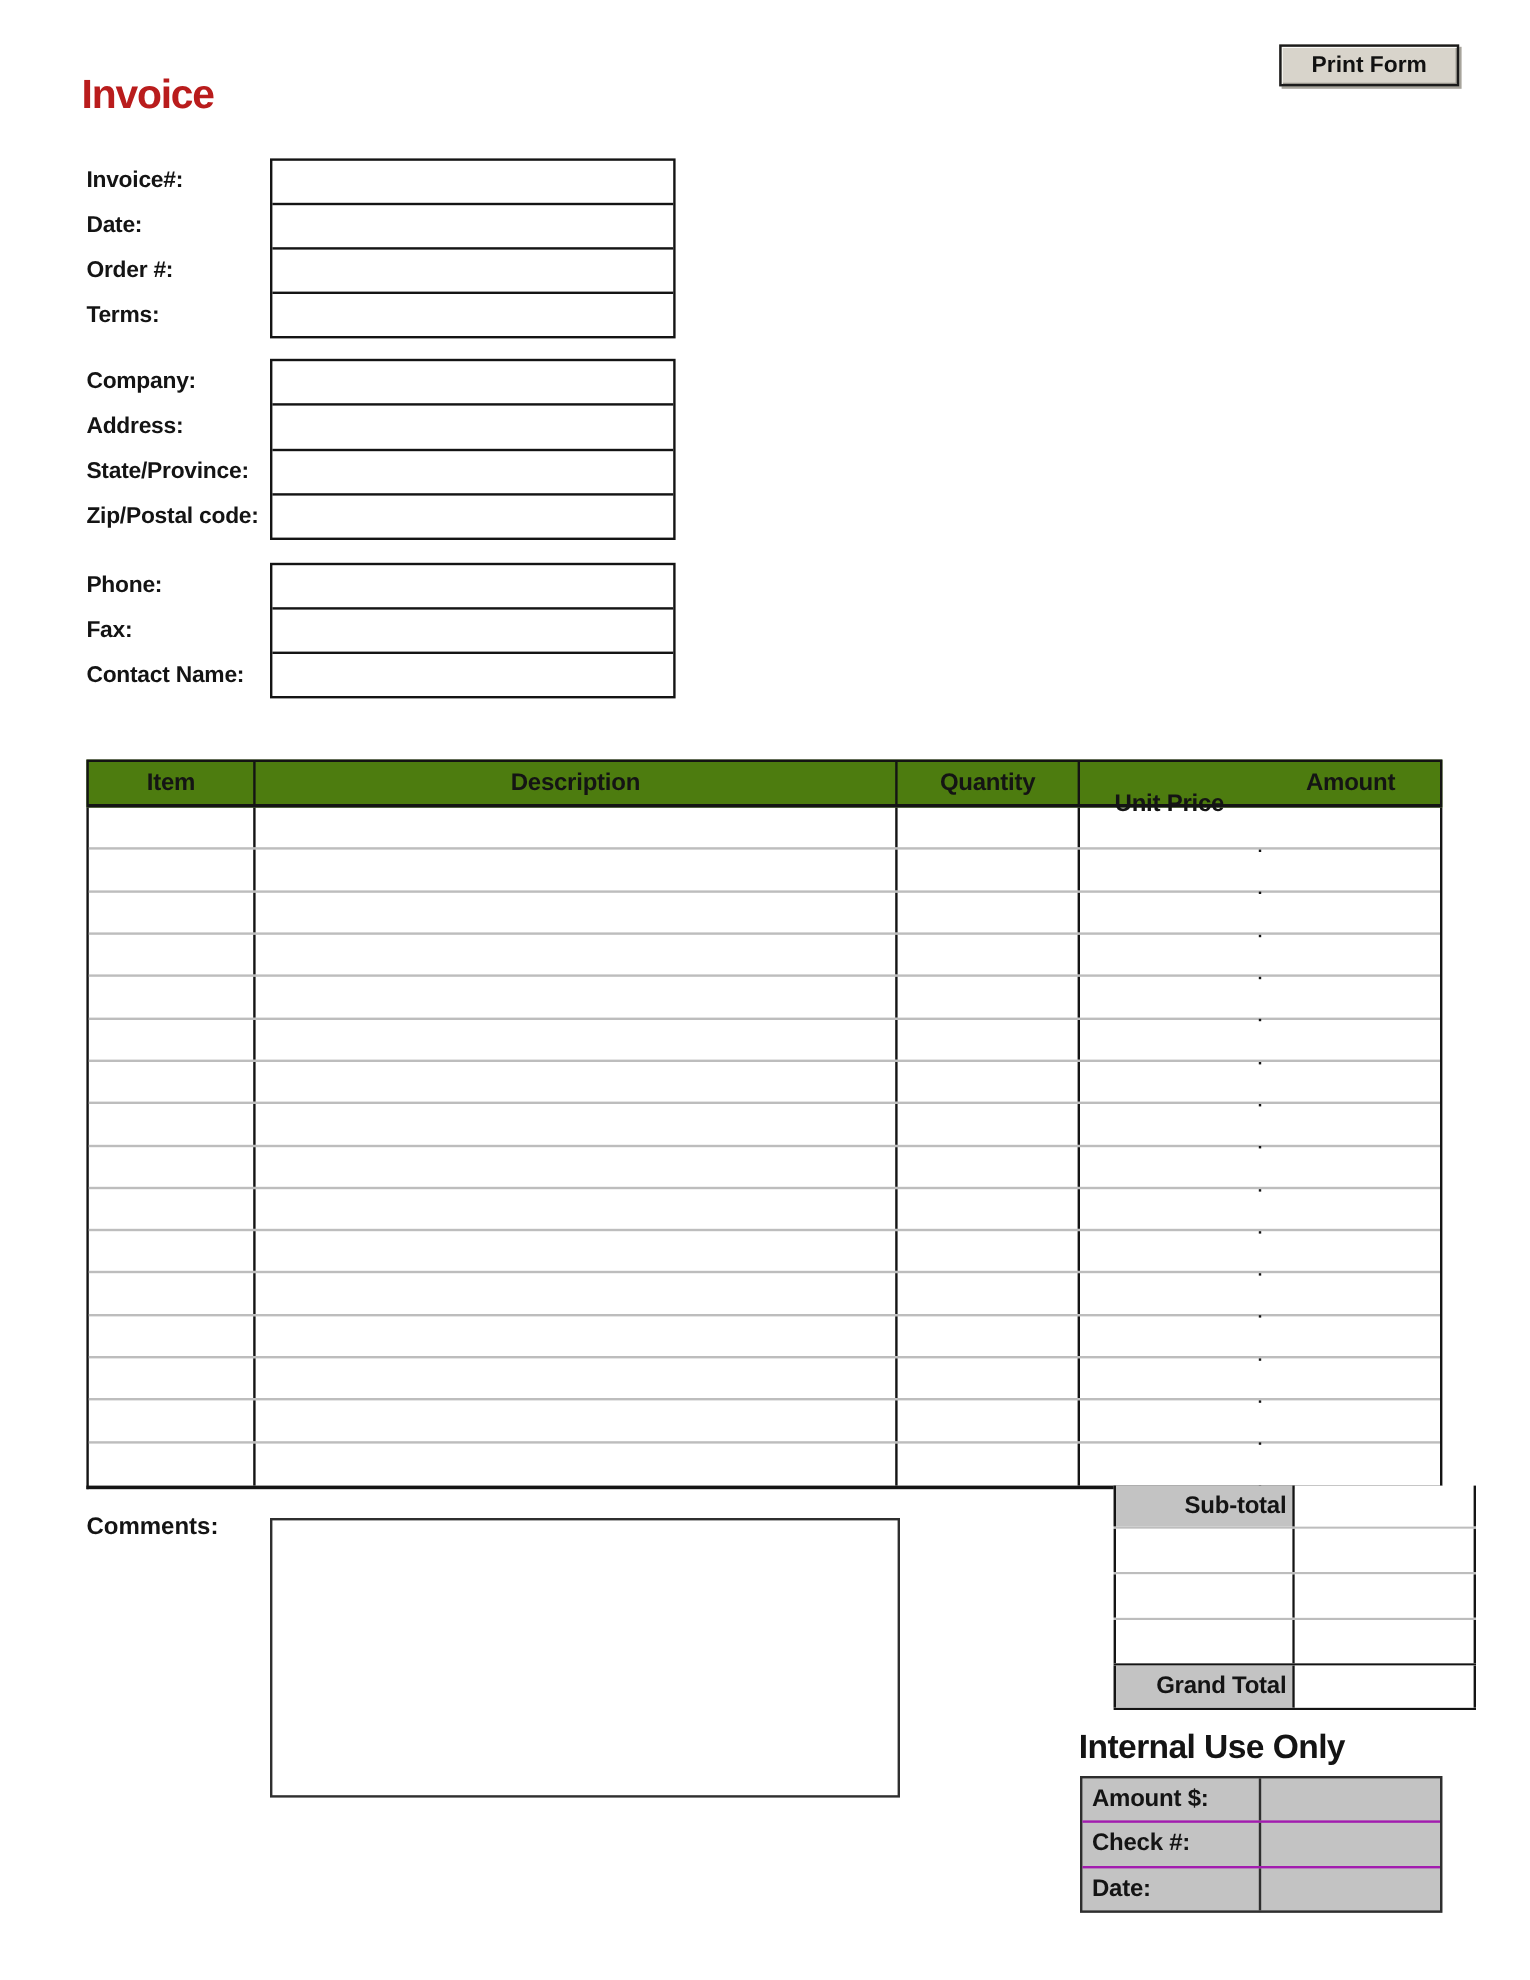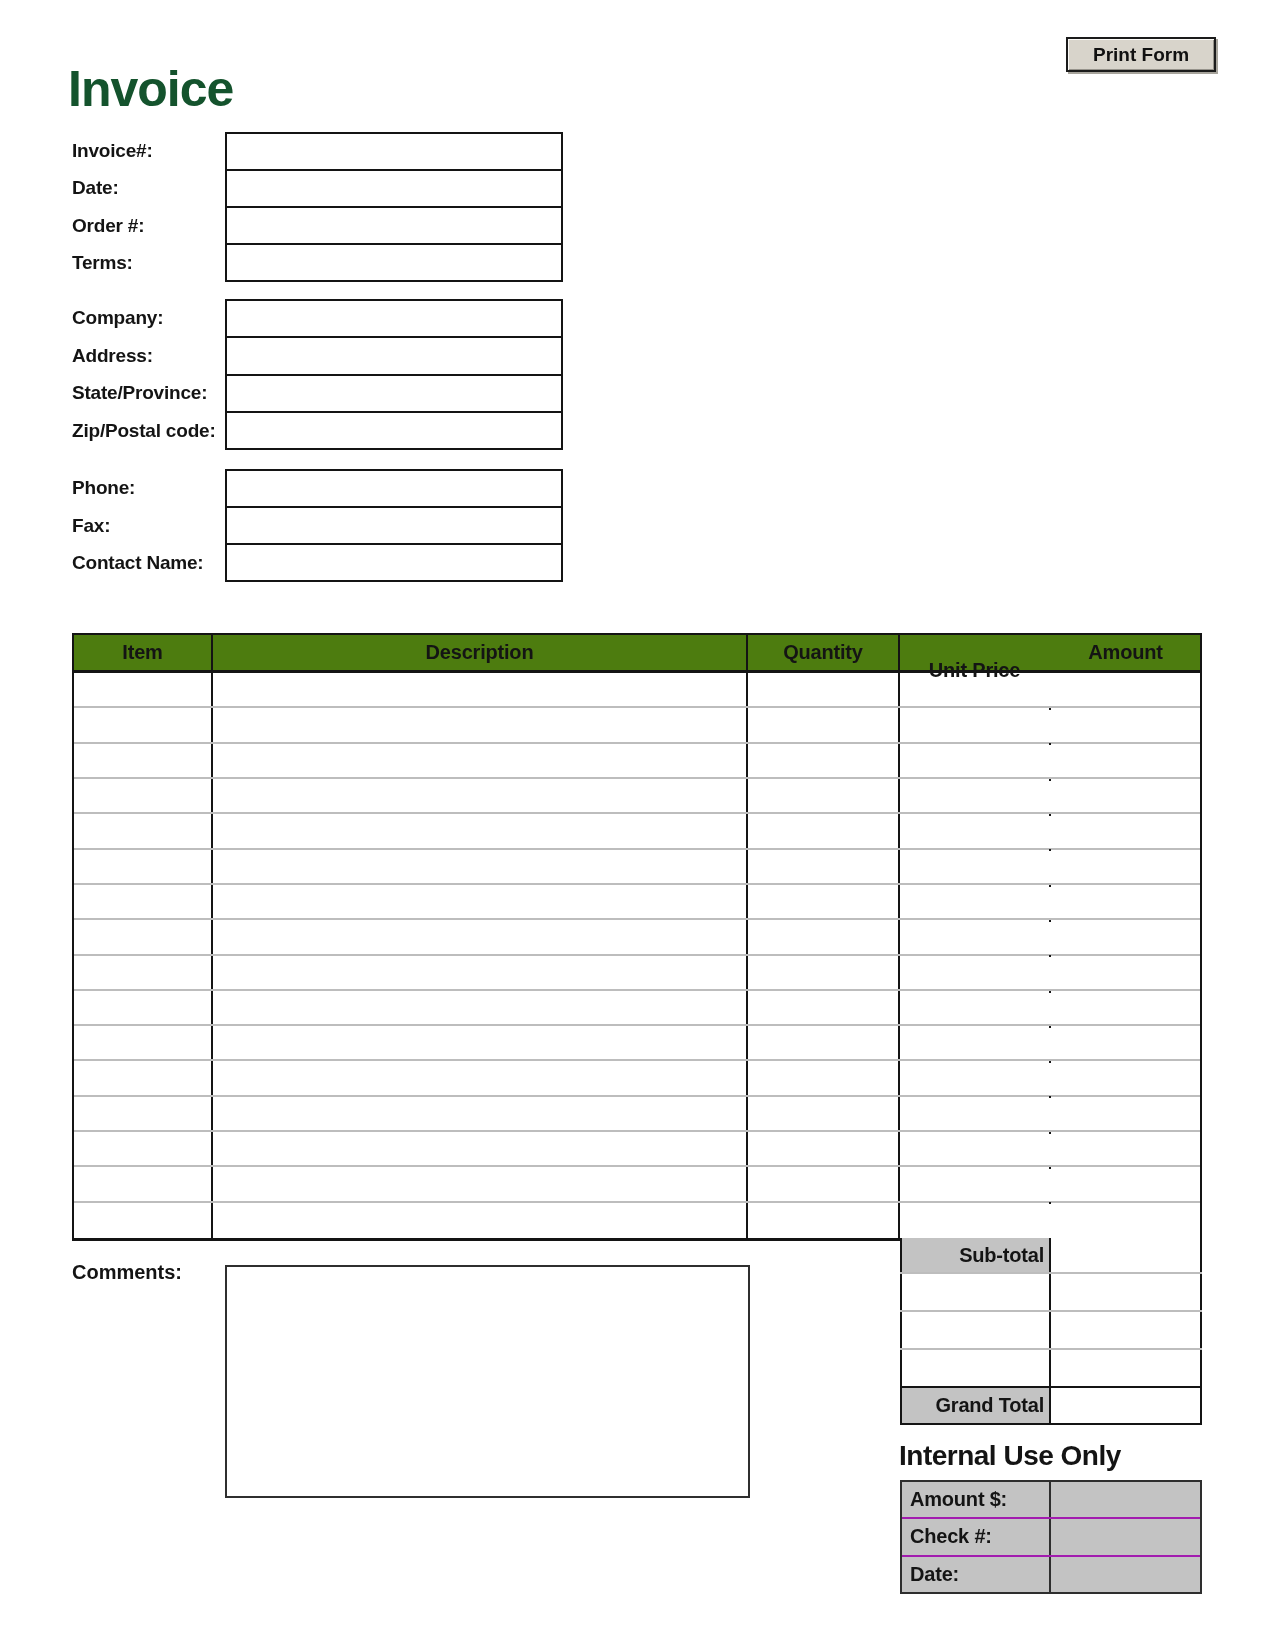--- a/index.html
+++ b/index.html
@@ -11,21 +11,21 @@
   .print-btn {
     position:absolute; left:1066px; top:37px; width:150px; height:35px;
     background:#d8d4cb; border:2px solid #1b1b1b;
     box-shadow: 2px 2px 0 #a7a49c, inset 1px 1px 0 #fbfaf7, inset -1px -1px 0 #96938b;
     font-family:"Liberation Sans", sans-serif; font-size:19px; color:#111;
     display:flex; align-items:center; justify-content:center; cursor:pointer;font-weight:bold;
   }
 
   .title {
     position:absolute; left:68px; top:60px;
-    font-size:50px; font-weight:700; letter-spacing:-1px; color:#14532d;
+    font-size:34px; font-weight:700; letter-spacing:-1px; color:#b91c1c;
   }
 
   
   .fgroup { position:absolute; left:72px; width:491px; }
   .flabels { position:absolute; left:0; top:0; bottom:0; width:153px; display:flex; flex-direction:column; }
   .flabel { flex:1; display:flex; align-items:center; font-size:19px; font-weight:700; letter-spacing:-0.2px; white-space:nowrap; }
   .fbox { position:absolute; left:153px; top:0; bottom:0; width:338px; border:2px solid #141414; display:flex; flex-direction:column; background:#ffffff; }
   .fcell { flex:1; border-bottom:2px solid #141414; font-size:18px; padding:2px 6px; }
   .fcell:last-child { border-bottom:none; }
 
@@ -39,21 +39,21 @@
   .irow:last-child { border-bottom:none; }
   .icell { border-right:2px solid #141414; font-size:17px; padding:1px 5px; }
   .icell:last-child { border-right:none; }
   .c0 { width:139px; }
   .c1 { width:535px; }
   .c2 { width:152px; }
   .c3 { width:151px;margin-top:35px; }
   .c4 { flex:1; }
 
   
-  .totals { position:absolute; left:900px; top:1238px; width:302px; }
+  .totals { position:absolute; left:928px; top:1238px; width:302px; }
   .trow { display:flex; border-bottom:2px solid #bdbdbd; }
   .trow.h36 { height:36px; } .trow.h38 { height:38px; } .trow.h37 { height:37px; }
   .trow:last-child { border-bottom:2px solid #141414; }
   .tlabel { width:151px; border-left:2px solid #141414; border-right:2px solid #141414;
             display:flex; align-items:center; justify-content:flex-end;
             font-size:20px; font-weight:700; padding-right:5px; letter-spacing:-0.2px; }
   .tlabel.gray { background:#c3c3c3; }
   .tvalue { flex:1; border-right:2px solid #141414; background:#ffffff; font-size:17px; padding:1px 5px; }
 
   

